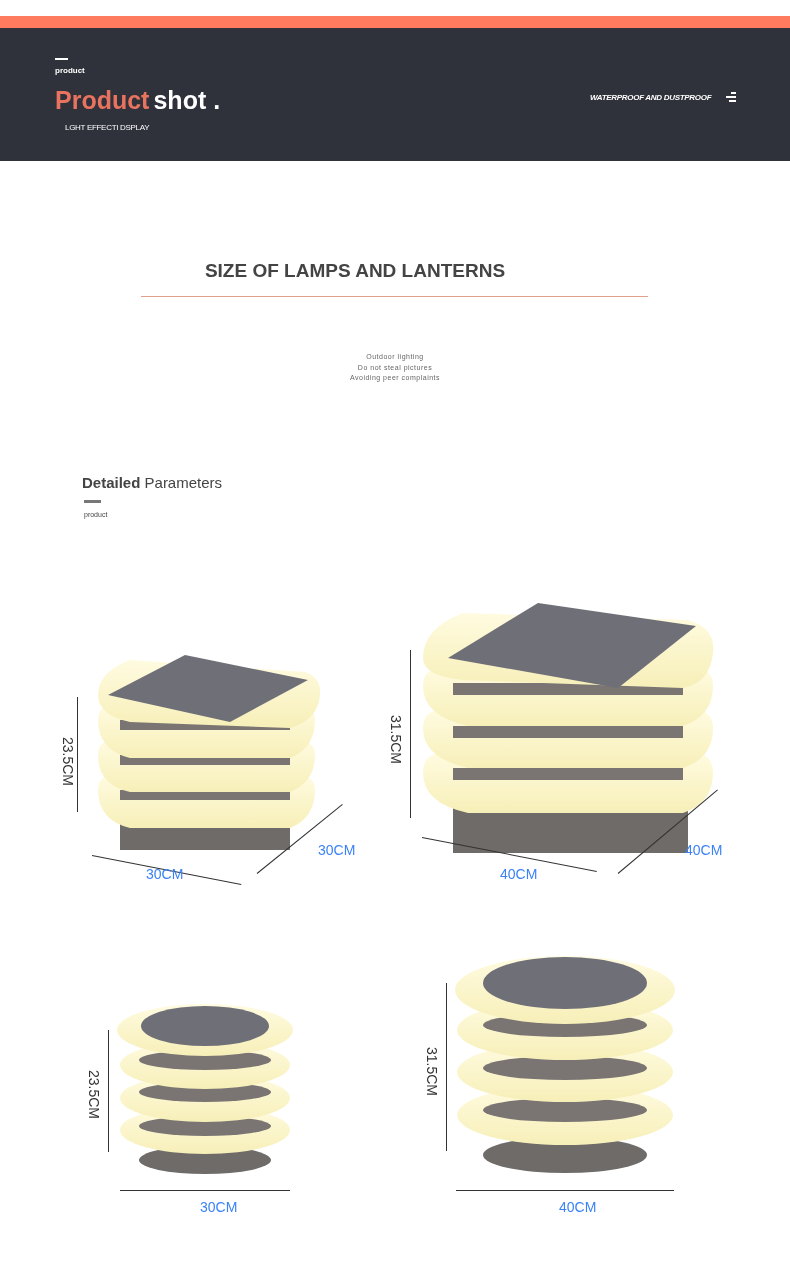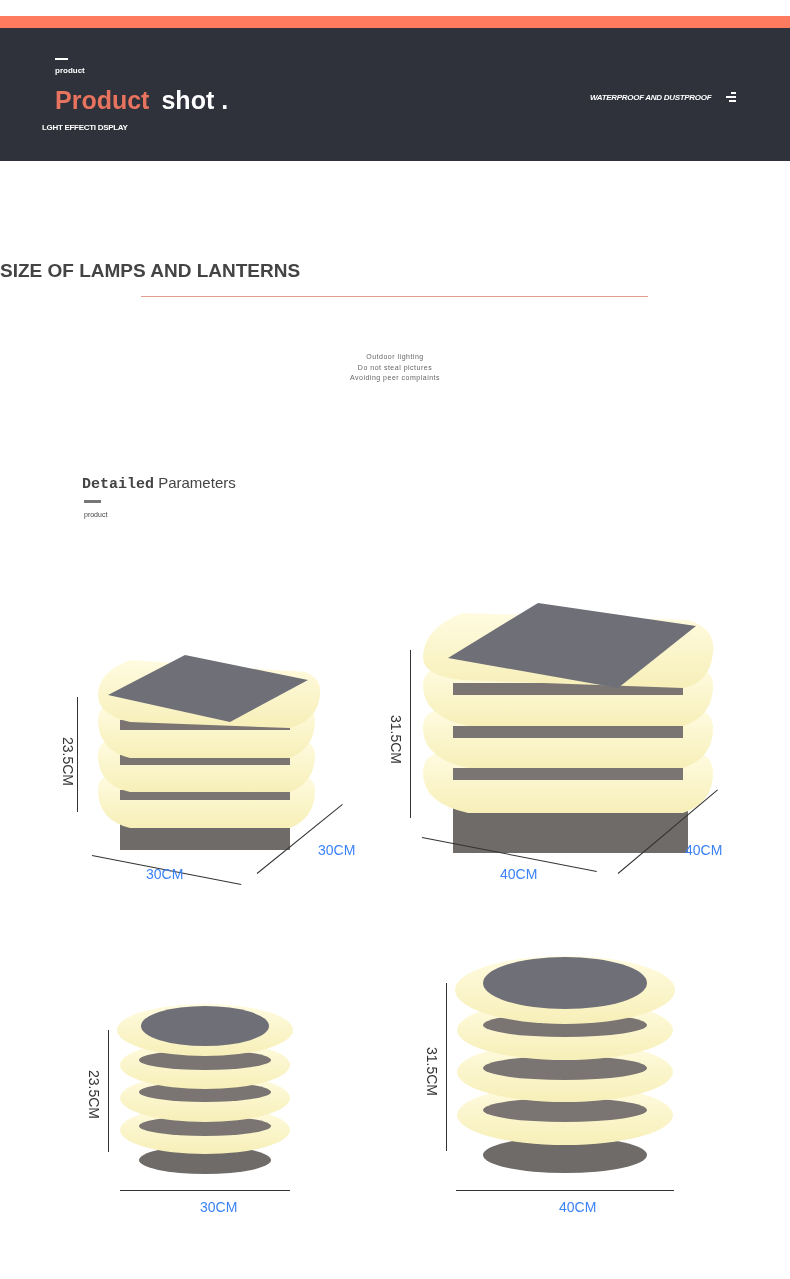--- a/index.html
+++ b/index.html
@@ -4,30 +4,30 @@
 <style>
   html,body{margin:0;padding:0;background:#fff;}
   body{width:790px;height:1279px;position:relative;overflow:hidden;font-family:"Liberation Sans",sans-serif;}
   .abs{position:absolute;}
   .topstripe{left:0;top:16px;width:790px;height:12px;background:#fe7b5f;}
   .header{left:0;top:28px;width:790px;height:133px;background:#2f313b;}
   .hdr-dash{left:55px;top:58px;width:13px;height:2px;background:#fff;}
   .hdr-small{left:55px;top:66px;font-size:8px;font-weight:bold;color:#fff;}
   .hdr-title{left:55px;top:86px;font-size:25px;font-weight:bold;}
   .hdr-title .a{color:#e8735e;}
-  .hdr-title .b{color:#fff;margin-left:12px;}
-  .hdr-sub{left:42px;top:123px;font-size:8px;font-weight:bold;color:#fff;letter-spacing:-0.3px;}
+  .hdr-title .b{color:#fff;margin-left:4px;}
+  .hdr-sub{left:65px;top:123px;font-size:8px;font-weight:normal;color:#fff;letter-spacing:-0.3px;}
   .hdr-right{left:590px;top:93px;font-size:8px;font-weight:bold;color:#fff;letter-spacing:-0.3px;font-style:italic;}
   .hdr-icon{left:726px;top:92px;width:10px;height:11px;}
   .hdr-icon span{position:absolute;right:0;height:2px;background:#fff;}
-  .sec-title{left:0;top:260px;width:710px;font-size:19px;font-weight:bold;color:#444;}
+  .sec-title{left:0;top:260px;width:710px;text-align:center;font-size:19px;font-weight:bold;color:#444;}
   .sec-line{left:141px;top:296px;width:507px;height:1px;background:#e0a08c;}
   .notes{left:0;top:352px;width:790px;text-align:center;font-size:7px;color:#666;line-height:10.5px;letter-spacing:0.5px;}
   .dp-title{left:82px;top:474px;font-size:15px;color:#444;}
-  .dp-title b{font-weight:bold;font-family:Liberation Mono, monospace;}
+  .dp-title b{font-weight:bold;}
   .dp-dash{left:84px;top:500px;width:17px;height:3px;background:#777;}
   .dp-small{left:84px;top:511px;font-size:7px;color:#444;}
   .dim{font-size:14px;color:#3b82f6;}
   .vdim{font-size:14px;color:#333;transform:rotate(90deg);transform-origin:left top;white-space:nowrap;}
   .line{background:#333;}
 </style>
 </head>
 <body>
 
 <div class="abs topstripe"></div>

